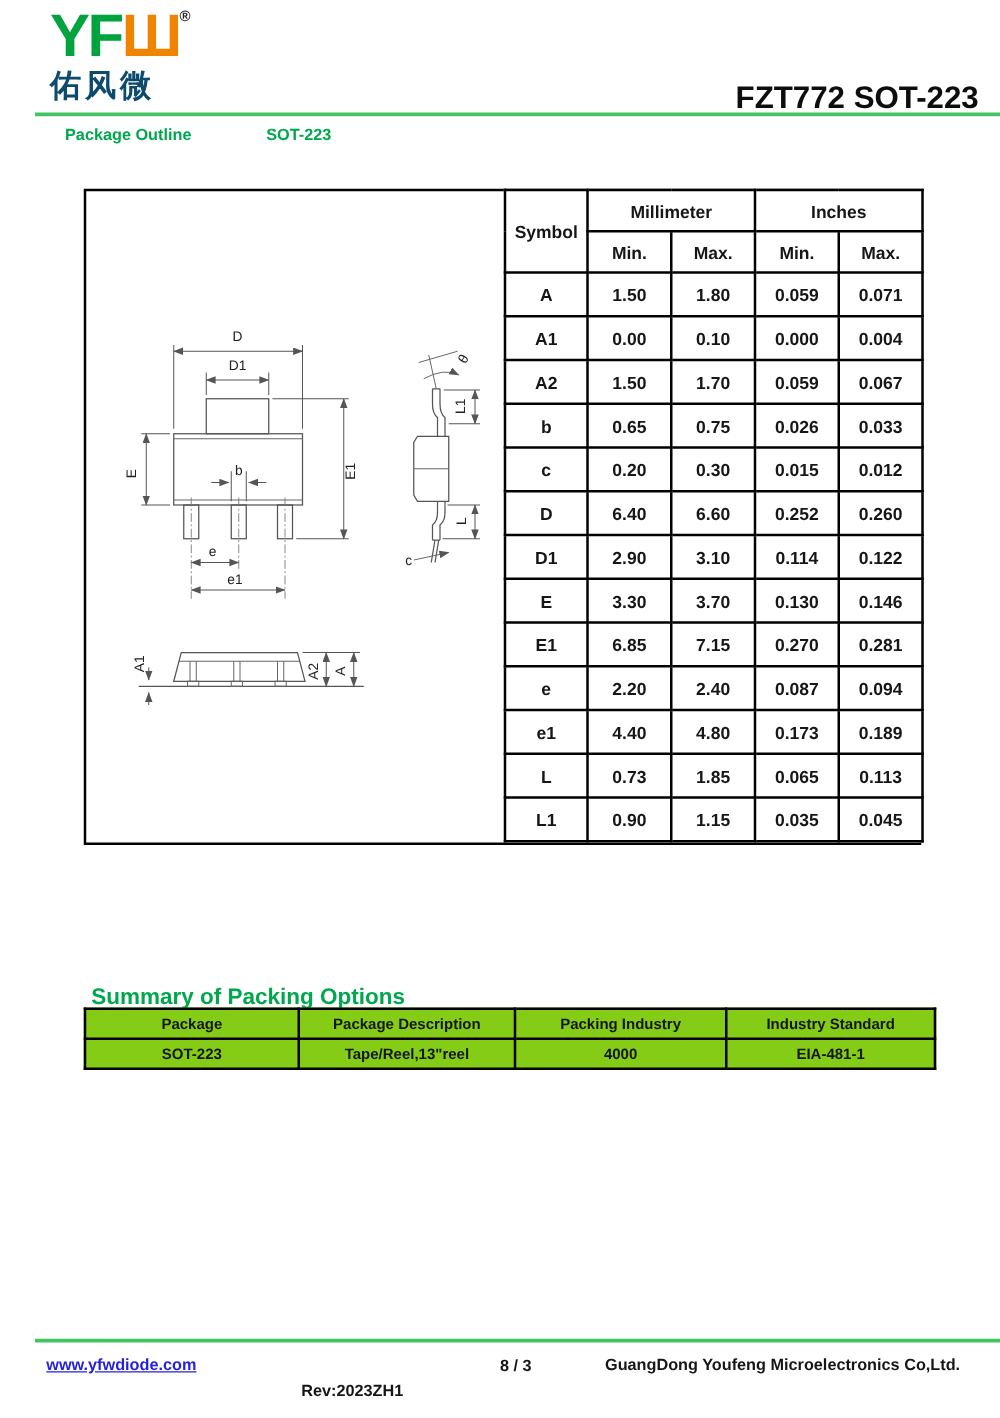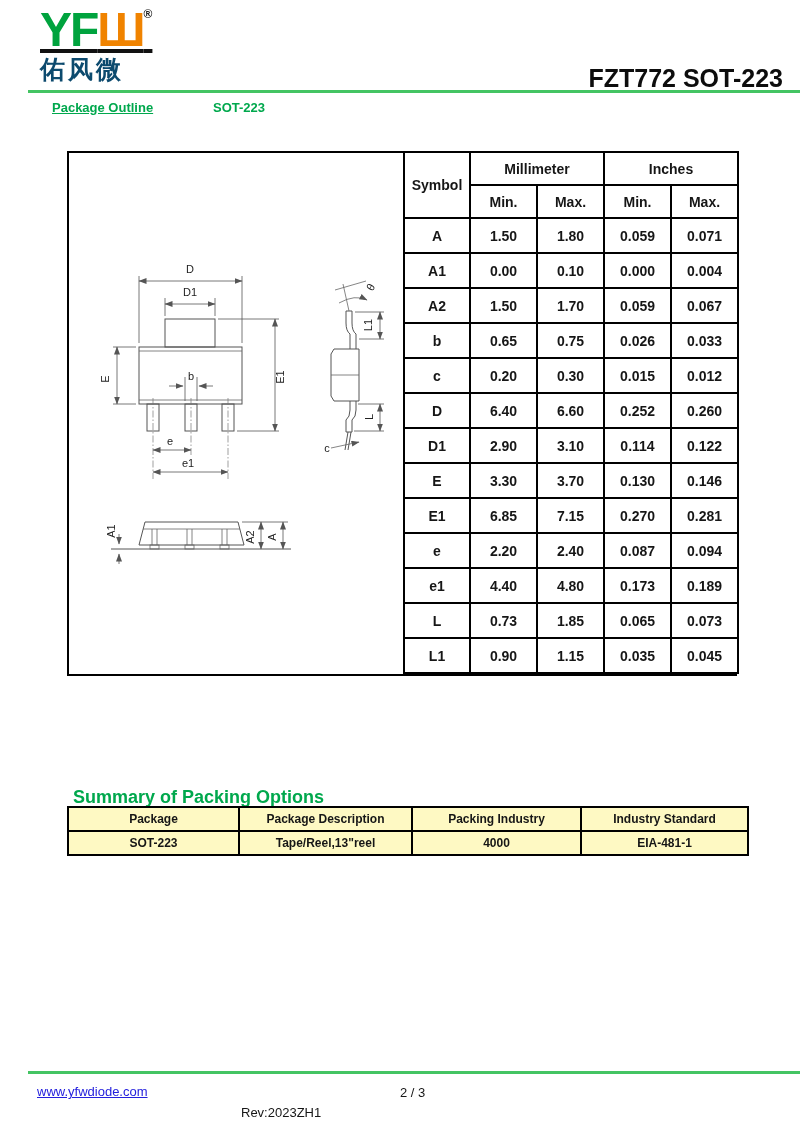--- a/index.html
+++ b/index.html
@@ -1,57 +1,57 @@
 <!DOCTYPE html>
 <html><head>
 <meta charset="utf-8">
 <style>
   html,body{margin:0;padding:0;background:#fff;}
   .page{position:relative;width:800px;height:1134px;background:#ffffff;
         font-family:"Liberation Sans",sans-serif;overflow:hidden;color:#111;}
 
   
   .logo{position:absolute;left:40px;top:6px;line-height:1;}
-  .logo-mark{font-size:48px;font-weight:800;letter-spacing:-2px;line-height:1;text-decoration:underline;}
+  .logo-mark{font-size:48px;font-weight:800;letter-spacing:-2px;line-height:1;}
   .logo-yf{color:#00a33e;}
   .logo-w{color:#f08300;}
   .logo-reg{font-size:12px;color:#222;vertical-align:28px;font-weight:700;letter-spacing:0;}
   .logo-cn{font-size:25px;font-weight:700;color:#0c4a6e;letter-spacing:3px;margin-top:3px;}
   .doc-title{position:absolute;right:17px;top:64px;font-size:25px;font-weight:700;color:#0d0d0d;}
   .rule{position:absolute;left:28px;width:772px;height:3px;background:#44c463;}
   .rule-top{top:90px;}
   .rule-bottom{top:1071px;}
   .subheader-label{position:absolute;top:100px;font-size:13px;font-weight:700;color:#00a84d;}
-  .sub-1{left:52px;text-decoration:underline;}
+  .sub-1{left:52px;}
   .sub-2{left:213px;}
 
   
   .outline-box{position:absolute;left:67px;top:151px;width:666px;height:521px;border:2px solid #000;background:#fff;}
   .drawing{position:absolute;left:69px;top:153px;}
   .lbl{font-size:11px;fill:#222;font-family:"Liberation Sans",sans-serif;}
   .ln{stroke:#555;stroke-width:1;fill:none;}
   .thin{stroke:#666;stroke-width:0.8;fill:none;}
   .dim{stroke:#555;stroke-width:0.8;fill:none;}
   .cl{stroke:#777;stroke-width:0.7;fill:none;stroke-dasharray:7 2 1.5 2;}
 
   
   .dims{position:absolute;left:403px;top:151px;border-collapse:collapse;table-layout:fixed;background:#fff;}
   .dims th,.dims td{border:2px solid #000;text-align:center;vertical-align:middle;
         font-weight:700;font-size:14px;color:#161616;padding:0;}
   .dims thead tr{height:33px;}
   .dims tbody tr{height:35px;}
 
   
   .packing-heading{position:absolute;left:73px;top:787px;font-size:18px;font-weight:700;color:#00a84d;}
-  .packing-table{position:absolute;left:67px;top:806px;width:680px;border-collapse:collapse;table-layout:fixed;background:#fef9c3;}
+  .packing-table{position:absolute;left:67px;top:806px;width:680px;border-collapse:collapse;table-layout:fixed;background:#84cc16;}
   .packing-table th,.packing-table td{border:2px solid #000;text-align:center;vertical-align:middle;
         font-weight:700;font-size:12px;color:#161616;padding:0;height:22px;}
 
   
-  .footer-item{position:absolute;font-size:13px;font-weight:400;color:#161616;white-space:nowrap;}
+  .footer-item{position:absolute;font-size:13px;font-weight:700;color:#161616;white-space:nowrap;}
   .footer-link{left:37px;top:1084px;color:#2420dd;text-decoration:underline;cursor:pointer;}
   .footer-rev{left:241px;top:1085px;margin-top:20px;}
   .footer-page{left:400px;top:1085px;}
   .footer-company{left:484px;top:1084px;}
 </style>
 </head>
 <body>
 
 <div class="page">
 
@@ -274,21 +274,21 @@
           <td>4.40</td>
           <td>4.80</td>
           <td>0.173</td>
           <td>0.189</td>
         </tr>
       <tr>
           <td>L</td>
           <td>0.73</td>
           <td>1.85</td>
           <td>0.065</td>
-          <td>0.073</td>
+          <td>0.113</td>
         </tr>
       <tr>
           <td>L1</td>
           <td>0.90</td>
           <td>1.15</td>
           <td>0.035</td>
           <td>0.045</td>
         </tr>
     </tbody>
   </table>
@@ -315,15 +315,16 @@
         <td>Tape/Reel,13"reel</td>
         <td>4000</td>
         <td>EIA-481-1</td>
       </tr>
     </tbody>
   </table>
 
   <div class="rule rule-bottom"></div>
   <a class="footer-item footer-link">www.yfwdiode.com</a>
   <div class="footer-item footer-rev">Rev:2023ZH1</div>
-  <div class="footer-item footer-page">2 / 3</div>
+  <div class="footer-item footer-page">8 / 3</div>
+  <div class="footer-item footer-company">GuangDong Youfeng Microelectronics Co,Ltd.</div>
 
 </div>
 
 </body></html>

